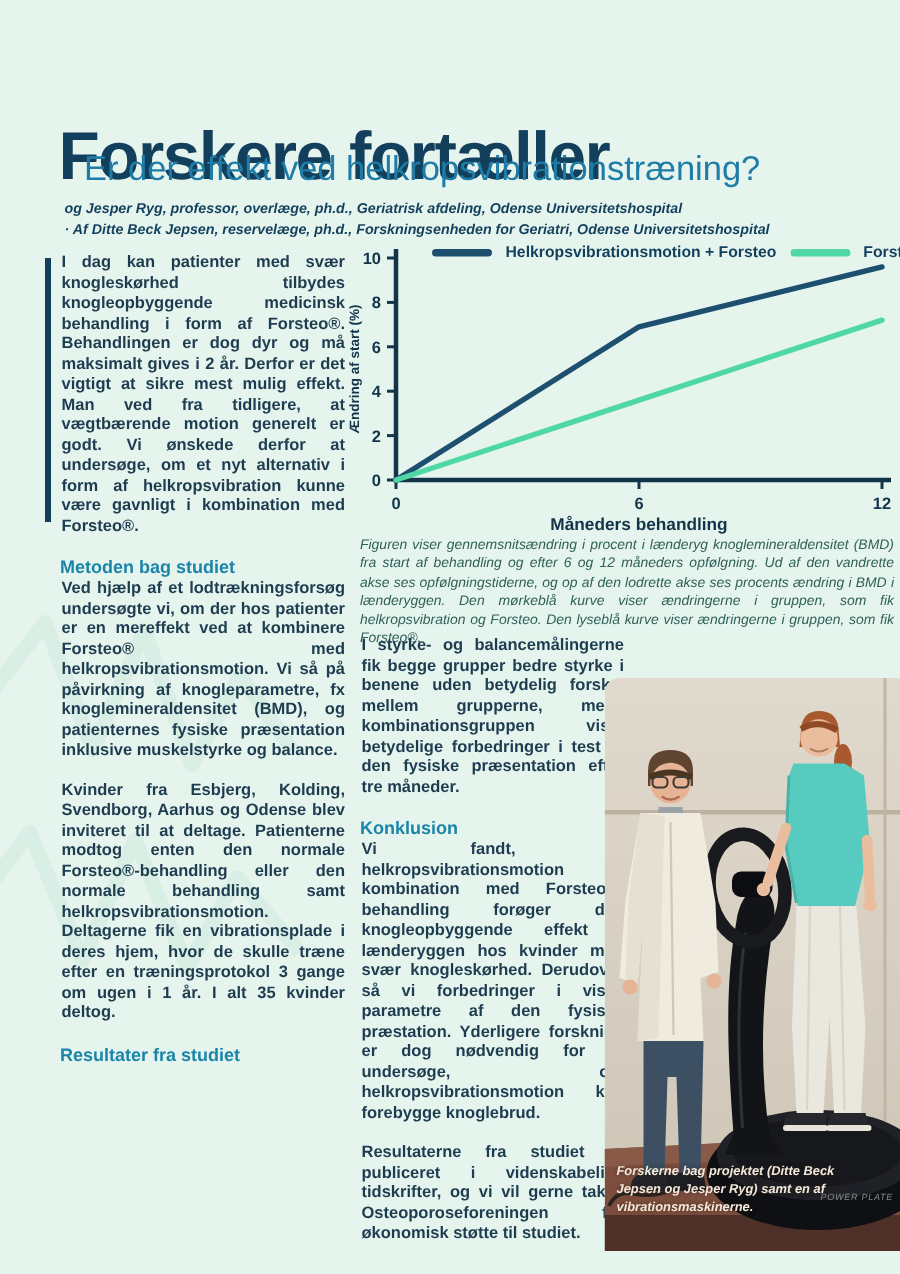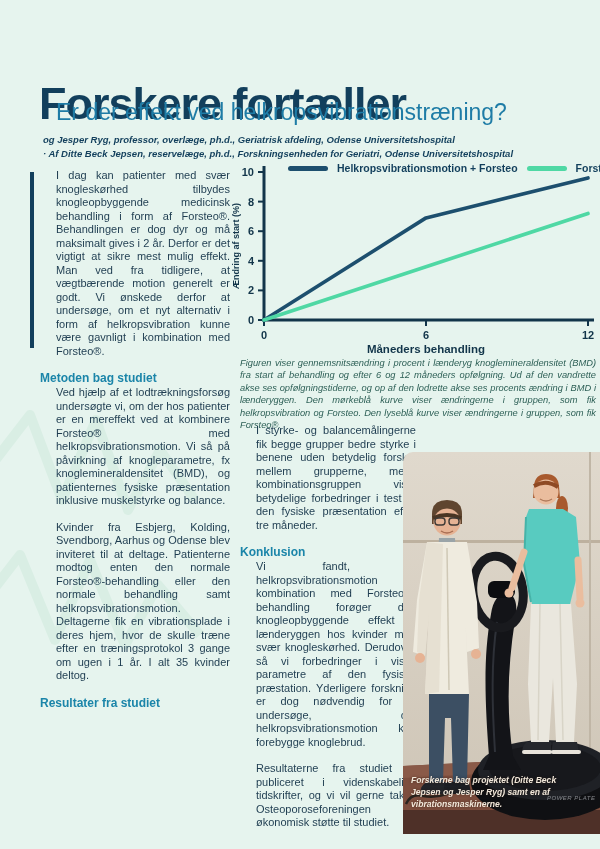--- a/index.html
+++ b/index.html
@@ -12,21 +12,21 @@
   .byline{position:absolute;left:43px;top:133px;width:480px;font-size:9.5px;font-style:italic;font-weight:600;color:#123f5c;line-height:1.5;}
 
   
   .watermark{position:absolute;left:0;top:360px;pointer-events:none;}
 
   
   .accent-bar{position:absolute;left:30px;top:172px;width:4px;height:176px;background:#123f5c;}
   .bodytext{font-size:11px;line-height:13.5px;color:#1e3c50;text-align:justify;hyphens:auto;}
   .col-left{position:absolute;left:40px;top:169px;width:190px;}
   .col-mid{position:absolute;left:240px;top:424px;width:176px;}
-  .bodytext p{margin:0 0 13px 16px;}
+  .bodytext p{margin:0 0 13px 1px;font-weight:bold;}
   .sect-heading{font-size:12px;font-weight:700;color:#1b85a9;margin:0 0 1px 0;line-height:14px;}
 
   
   .chart{position:absolute;left:230px;top:158px;width:368px;height:198px;}
   .chart-legend{position:absolute;left:58px;top:4px;display:flex;align-items:center;gap:9px;font-size:10.5px;font-weight:700;color:#123f5c;}
   .swatch{display:inline-block;width:40px;height:5px;border-radius:3px;}
   .chart-legend .lbl{white-space:nowrap;}
   #chart-svg{position:absolute;left:0;top:0;}
   #chart-svg text{font-family:"Liberation Sans","DejaVu Sans",sans-serif;font-weight:600;}
 

